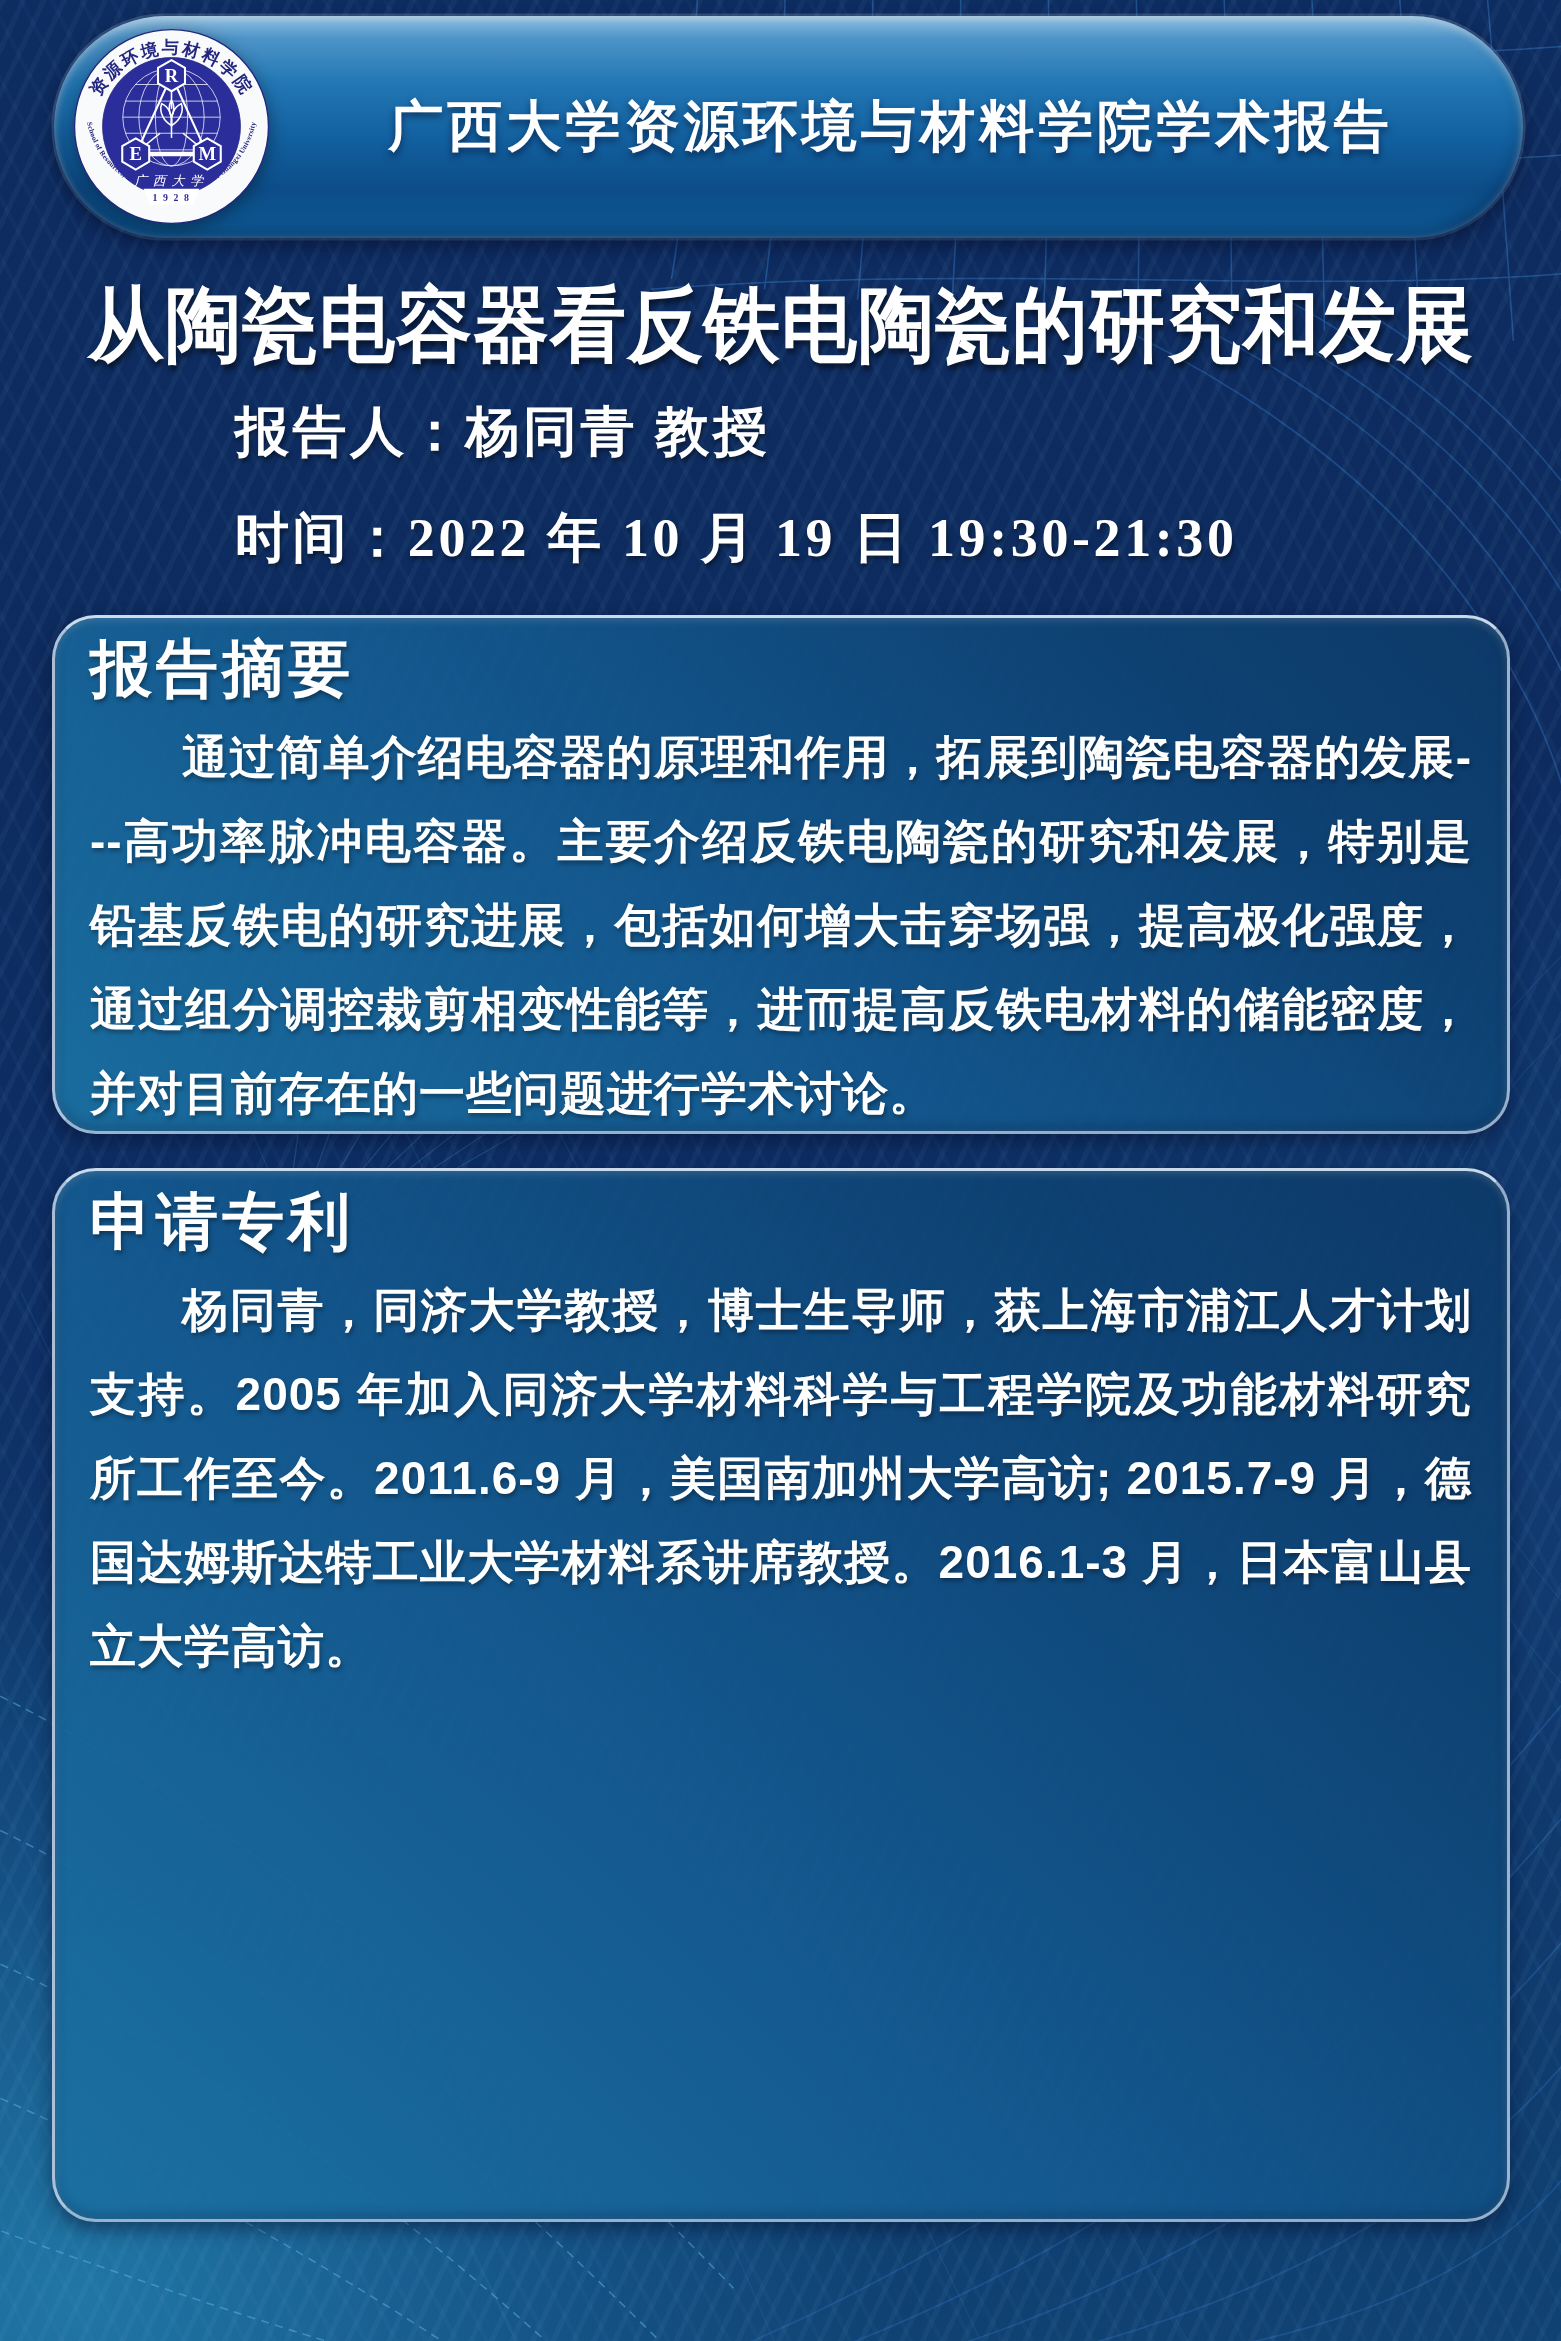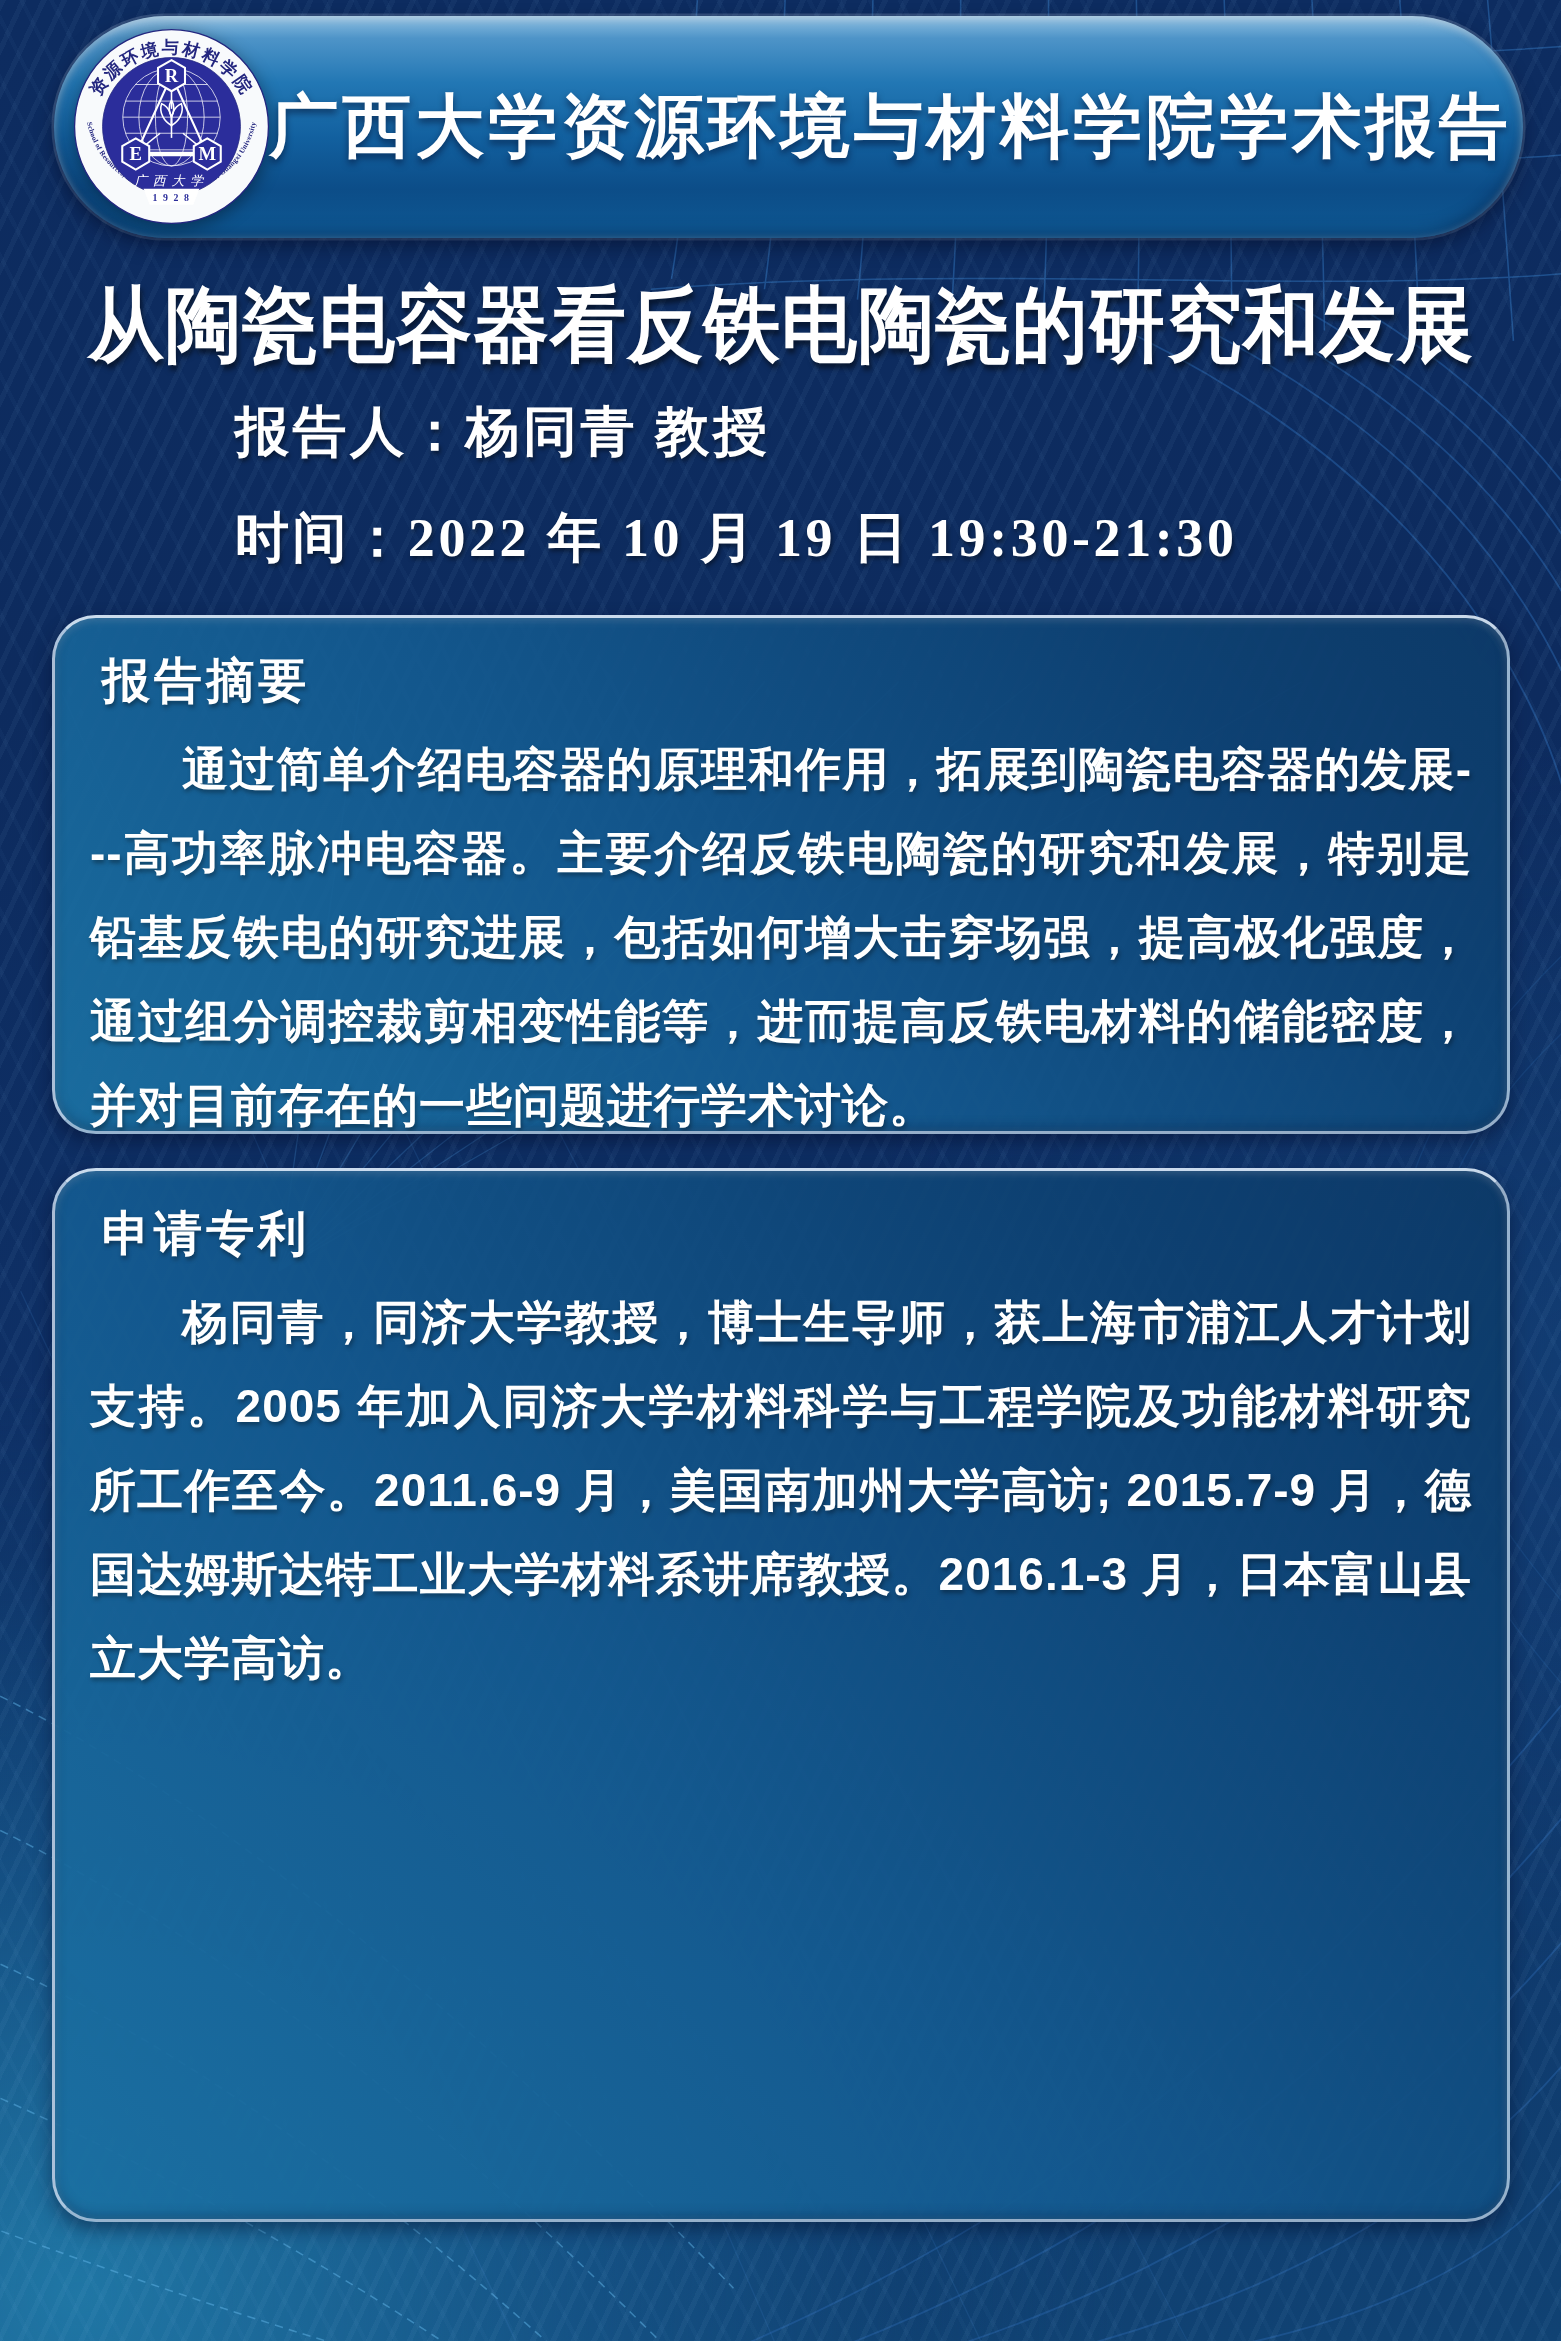--- a/index.html
+++ b/index.html
@@ -21,41 +21,41 @@
   }
 
   
   .banner{position:relative;z-index:1;margin:15.5px 39px 0 54px;height:222px;border-radius:111px;
     background:linear-gradient(180deg, #8fc0e2 0%, #4e94c8 10%, #2277b4 30%, #12609f 55%, #0c4d88 78%, #0d548f 92%, #11619e 100%);
     box-shadow: inset 0 3.1px 8.3px rgba(255,255,255,.45), inset 0 -6.2px 14.5px rgba(5,25,60,.48),
                 0 8.3px 18.6px rgba(3,10,35,.5), 0 0 0 2.6px rgba(150,175,205,.28);
   }
   .logo{position:absolute;left:18.6px;top:12.4px;width:197px;height:197px;filter:drop-shadow(0 4.1px 8.3px rgba(0,0,0,.4));}
   .banner-title{position:absolute;left:232px;right:28px;top:0;bottom:0;display:flex;align-items:center;justify-content:center;
-    font-family:Liberation Mono, monospace;font-weight:700;font-size:69px;letter-spacing:4.1px;color:#ffffff;
+    font-family:Liberation Mono, monospace;font-weight:700;font-size:55px;letter-spacing:4.1px;color:#ffffff;
     text-shadow:0 3.6px 7.2px rgba(0,10,40,.55);white-space:nowrap;}
 
   
   .main-title{position:relative;z-index:1;margin:39px 49px 0;text-align:center;color:#ffffff;
     font-size:76px;line-height:96px;font-weight:700;letter-spacing:1px;transform:scaleY(1.08);
     text-shadow:2.1px 4.1px 5.2px rgba(0,0,0,.5);white-space:nowrap;}
   .info{position:relative;z-index:1;margin:23px 16px 0 235px;color:#ffffff;
     font-family:"Liberation Serif", serif;font-weight:700;}
   .info-line{font-size:54px;line-height:72px;letter-spacing:3.6px;text-shadow:1.5px 3.1px 4.6px rgba(0,0,0,.45);white-space:nowrap;}
   .info-line + .info-line{margin-top:34px;}
 
   
   .card{position:relative;z-index:1;margin:0 52px;border-radius:44px;
     border:3.1px solid rgba(185,202,224,.8);border-top-color:rgba(218,230,245,.92);border-left-color:rgba(200,214,234,.85);
     background:linear-gradient(45deg, rgba(27,112,162,.95) 0%, rgba(20,90,144,.94) 42%, rgba(14,66,115,.95) 80%, rgba(13,58,104,.96) 100%);
     box-shadow: inset 0 2.6px 8.3px rgba(255,255,255,.17), inset 0 -4.1px 11.4px rgba(5,20,50,.3), 0 7.2px 17.6px rgba(4,12,40,.45);
     padding:22px 35px 0;overflow:hidden;color:#ffffff;}
   .card.abstract{margin-top:41px;height:491px;}
   .card.bio{margin-top:34px;height:1026px;}
-  .card-heading{margin:12px;font-size:48px;line-height:58px;font-weight:700;letter-spacing:4.1px;
+  .card-heading{margin:0;font-size:62px;line-height:58px;font-weight:700;letter-spacing:4.1px;
     text-shadow:1.5px 3.1px 4.6px rgba(0,0,0,.38);}
   .card-body{margin:17.6px 0 0;font-size:46px;line-height:84px;font-weight:700;letter-spacing:1px;
     text-align:justify;text-indent:2em;text-shadow:1.5px 2.6px 4.1px rgba(0,0,0,.35);}
   .card-body + .card-body{margin-top:18.6px;}
 </style>
 </head>
 <body>
 
 <div class="page">
 

